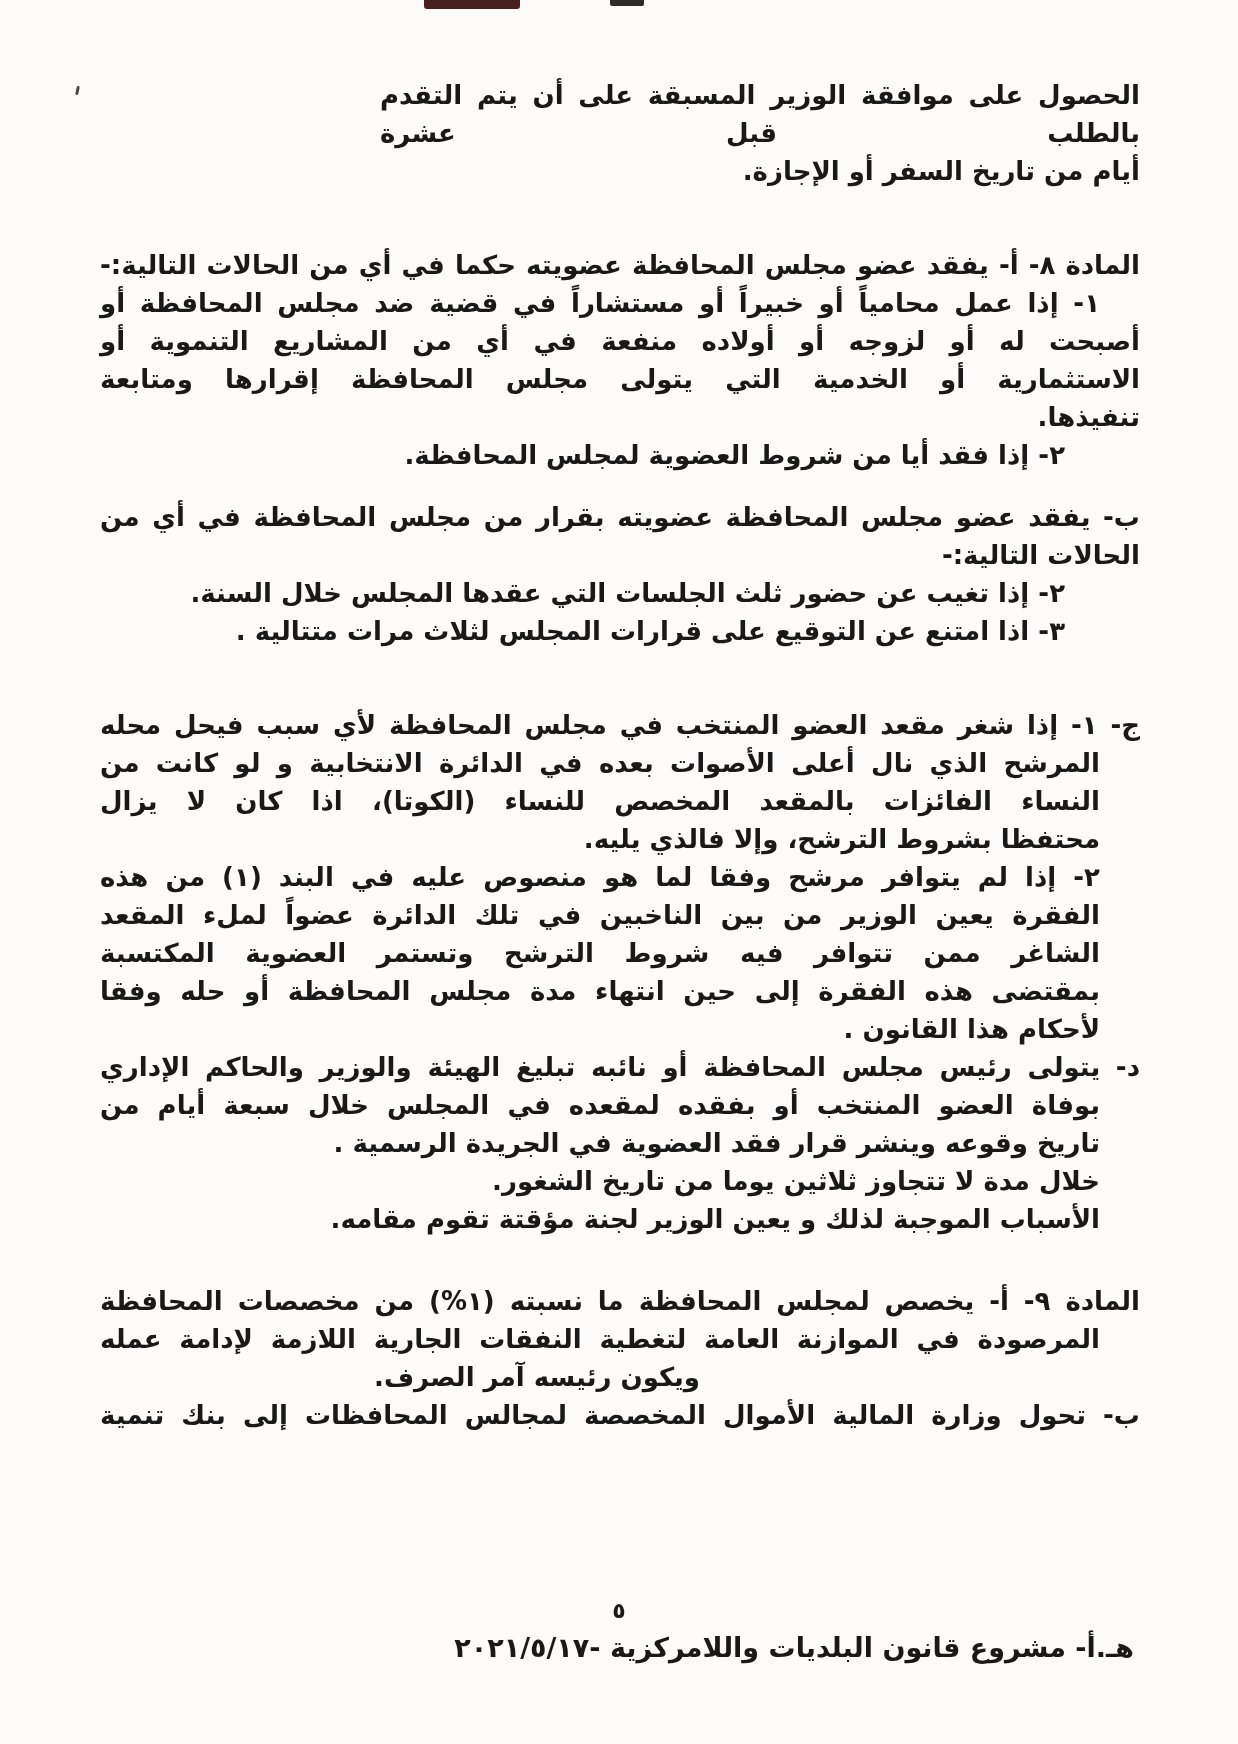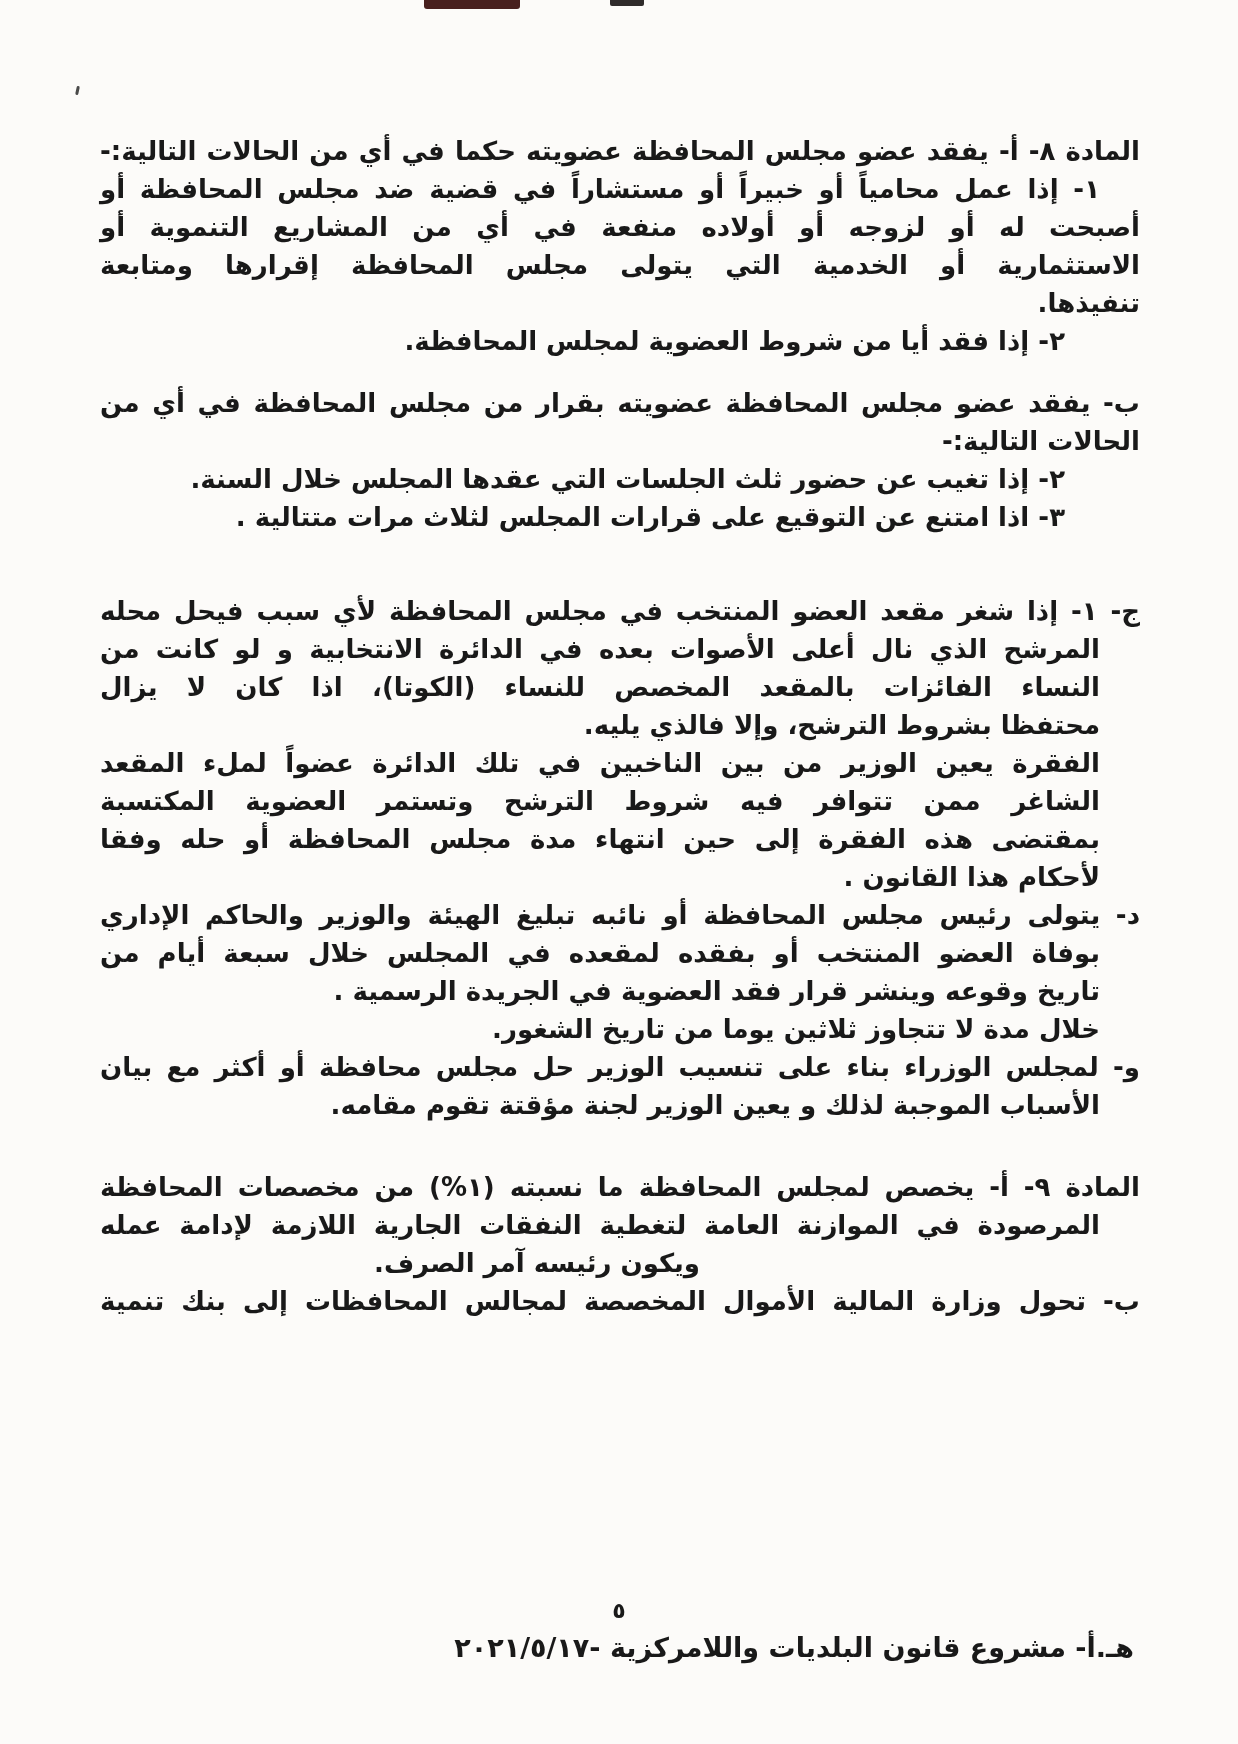--- a/index.html
+++ b/index.html
@@ -102,20 +102,24 @@
 <body>
 
 <div class="page">
 
   <div class="artifact-a"></div>
   <div class="artifact-b"></div>
   <div class="artifact-dot"></div>
 
   <div class="body-text">
 
+    <div class="block ml280">
+      <div class="line j">الحصول على موافقة الوزير المسبقة على أن يتم التقدم بالطلب قبل عشرة</div>
+      <div class="line r">أيام من تاريخ السفر أو الإجازة.</div>
+    </div>
 
     <div class="block mt56">
       <div class="line j">المادة ٨- أ- يفقد عضو مجلس المحافظة عضويته حكما في أي من الحالات التالية:-</div>
     </div>
 
     <div class="block">
       <div class="line j i40">١- إذا عمل محامياً أو خبيراً أو مستشاراً في قضية ضد مجلس المحافظة أو</div>
       <div class="line j">أصبحت له أو لزوجه أو أولاده منفعة في أي من المشاريع التنموية أو</div>
       <div class="line j">الاستثمارية أو الخدمية التي يتولى مجلس المحافظة إقرارها ومتابعة</div>
       <div class="line r">تنفيذها.</div>
@@ -140,38 +144,38 @@
     </div>
 
     <div class="block mt40">
       <div class="line j">ج- ١- إذا شغر مقعد العضو المنتخب في مجلس المحافظة لأي سبب فيحل محله</div>
       <div class="line j i40">المرشح الذي نال أعلى الأصوات بعده في الدائرة الانتخابية و لو كانت من</div>
       <div class="line j i40">النساء الفائزات بالمقعد المخصص للنساء (الكوتا)، اذا كان لا يزال</div>
       <div class="line r i40">محتفظا بشروط الترشح، وإلا فالذي يليه.</div>
     </div>
 
     <div class="block">
+      <div class="line j i40">٢- إذا لم يتوافر مرشح وفقا لما هو منصوص عليه في البند (١) من هذه</div>
       <div class="line j i40">الفقرة يعين الوزير من بين الناخبين في تلك الدائرة عضواً لملء المقعد</div>
       <div class="line j i40">الشاغر ممن تتوافر فيه شروط الترشح وتستمر العضوية المكتسبة</div>
       <div class="line j i40">بمقتضى هذه الفقرة إلى حين انتهاء مدة مجلس المحافظة أو حله وفقا</div>
       <div class="line r i40">لأحكام هذا القانون .</div>
     </div>
 
     <div class="block">
       <div class="line j">د- يتولى رئيس مجلس المحافظة أو نائبه تبليغ الهيئة والوزير والحاكم الإداري</div>
       <div class="line j i40">بوفاة العضو المنتخب أو بفقده لمقعده في المجلس خلال سبعة أيام من</div>
       <div class="line r i40">تاريخ وقوعه وينشر قرار فقد العضوية في الجريدة الرسمية .</div>
     </div>
 
     <div class="block">
       <div class="line r i40">خلال مدة لا تتجاوز ثلاثين يوما من تاريخ الشغور.</div>
     </div>
 
     <div class="block">
-      <div class="line j">و- لمجلس الوزراء بناء على تنسيب الوزير حل مجلس محافظة أو أكثر مع بيان</div>
       <div class="line r i40">الأسباب الموجبة لذلك و يعين الوزير لجنة مؤقتة تقوم مقامه.</div>
     </div>
 
     <div class="block mt44">
       <div class="line j">المادة ٩- أ- يخصص لمجلس المحافظة ما نسبته (١%) من مخصصات المحافظة</div>
       <div class="line j i40">المرصودة في الموازنة العامة لتغطية النفقات الجارية اللازمة لإدامة عمله</div>
       <div class="line r i440">ويكون رئيسه آمر الصرف.</div>
     </div>
 
     <div class="block">

